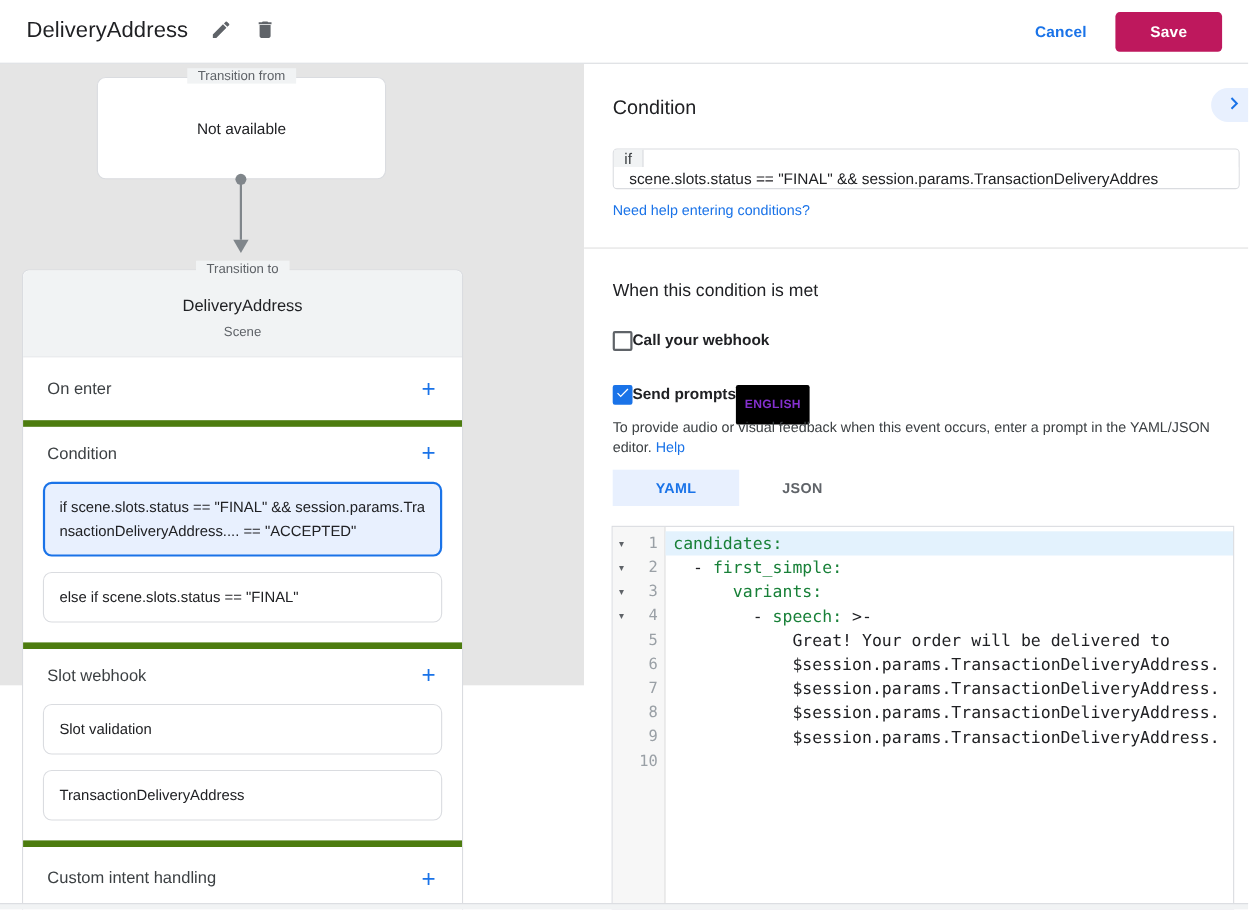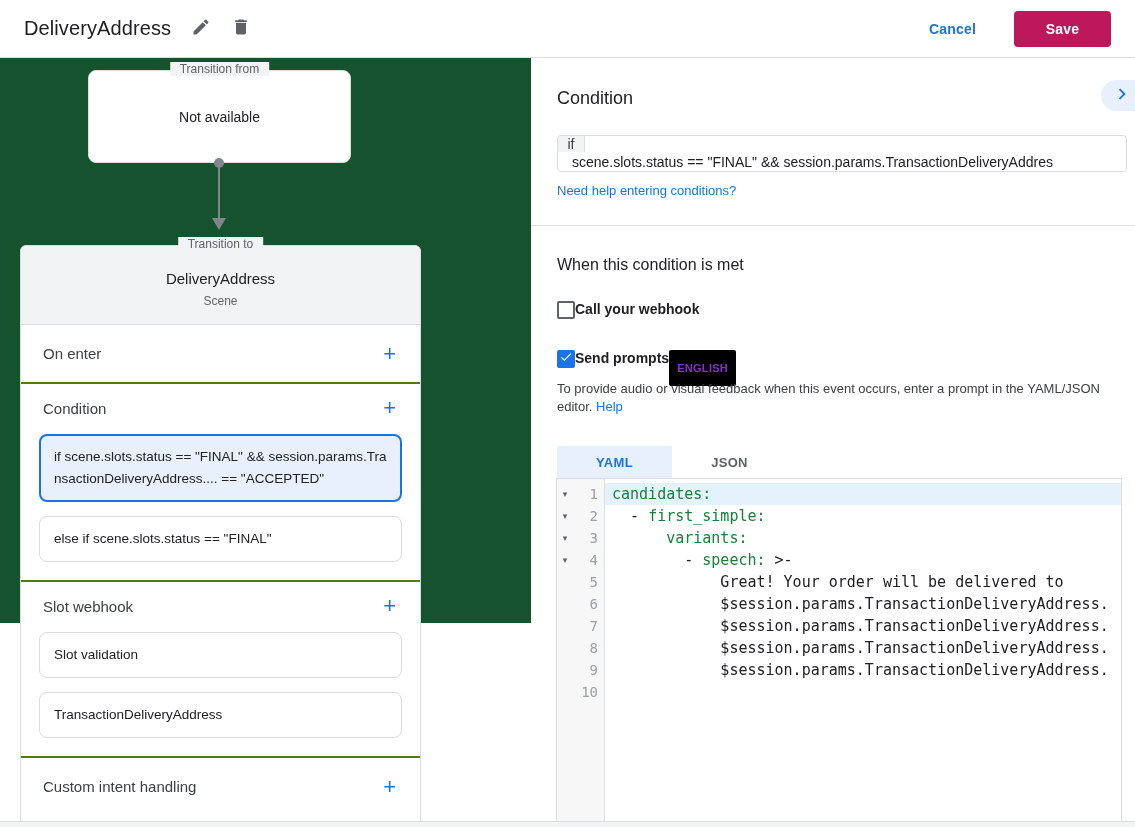--- a/index.html
+++ b/index.html
@@ -12,46 +12,46 @@
   
   .topbar {
     position:absolute; left:0; top:0; width:1135px; height:58px;
     background:#fff; border-bottom:1px solid #dadce0;
     display:flex; align-items:center; padding:0 24px; z-index:5;
   }
   .page-title { font-size:20px; color:#202124; letter-spacing:.1px; }
   .icon-btn { background:none; border:none; cursor:pointer; padding:6px; display:flex; align-items:center; }
   .icon-btn svg { fill:#5f6368; }
   .title-icons { display:flex; align-items:center; gap:8px; margin-left:14px; }
-  .topbar-actions { margin-left:auto; display:flex; align-items:center; gap:38px; }
+  .topbar-actions { margin-left:auto; display:flex; align-items:center; gap:26px; }
   .btn-text { background:none; border:none; color:#1a73e8; font-size:14px; font-weight:bold; cursor:pointer; font-family:inherit; letter-spacing:.2px;}
   .btn-primary { background:#be185d; color:#fff; border:none; border-radius:4px; height:36px; width:97px; font-size:14px; font-weight:bold; cursor:pointer; font-family:inherit; letter-spacing:.2px;}
   
-  .canvas { position:absolute; left:0; top:58px; width:531px; height:565px; background:#14532d; }
+  .canvas { position:absolute; left:0; top:58px; width:531px; height:565px; background:#e5e5e5; }
   .fieldset-label {
     position:absolute; top:-9px; left:50%; transform:translateX(-50%);
     background:#f1f3f4; padding:0 10px; font-size:12px; color:#5f6368; white-space:nowrap;
   }
   .transition-from {
     position:absolute; left:88px; top:12px; width:263px; height:93px;
     background:#fff; border:1px solid #dadce0; border-radius:8px;
   }
   .transition-from .tf-value { position:absolute; top:50%; left:0; right:0; transform:translateY(-50%); text-align:center; font-size:14px; color:#202124; }
   .connector { position:absolute; left:203px; top:98px; }
   .scene-card {
     position:absolute; left:20px; top:187px; width:401px; height:640px;
     background:#fff; border:1px solid #dadce0; border-radius:6px;
   }
   .scene-card-header {
     background:#f1f3f4; border-bottom:1px solid #dadce0; border-radius:6px 6px 0 0;
     height:79px; text-align:center; padding-top:24px;
   }
   .scene-name { font-size:15px; color:#202124; }
   .scene-type { font-size:12px; color:#5f6368; margin-top:7px; }
-  .card-row { border-bottom:2px solid #4d7c0f; }
+  .card-row { border-bottom:6px solid #4d7c0f; }
   .row-head { display:flex; align-items:center; padding:0 22px; height:57px; }
   .row-head.tall { height:48px; }
   .row-label { font-size:15px; color:#3c4043; }
   .plus-btn { margin-left:auto; background:none; border:none; color:#1a73e8; font-size:22px; font-weight:normal; line-height:20px; cursor:pointer; padding:0 2px; font-family:"Liberation Sans",sans-serif; }
   .cards-wrap { padding:2px 18px 18px 18px; display:flex; flex-direction:column; gap:14px; }
   .cond-card {
     border:1px solid #dadce0; border-radius:8px; background:#fff;
     padding:11px 14px; font-size:13.5px; line-height:22px; color:#202124; cursor:pointer;
     word-break:break-all;
   }
@@ -74,21 +74,21 @@
   .check-row { position:absolute; left:26px; display:flex; align-items:flex-start; gap:0; }
   .check-row.webhook { top:243px; }
   .check-row.prompts { top:292px; }
   .checkbox { width:18px; height:18px; border-radius:2px; flex:none; cursor:pointer; }
   .checkbox.unchecked { border:2px solid #5f6368; background:#fff; }
   .checkbox.checked { background:#1a73e8; border:2px solid #1a73e8; display:flex; align-items:center; justify-content:center; }
   .check-label { font-size:14px; font-weight:bold; color:#202124; }
   .lang-badge { background:#000000; color:#8430ce; font-size:11px; font-weight:bold; letter-spacing:.3px; padding:12px 8px; border-radius:2px; }
   .panel-desc { position:absolute; left:26px; top:322px; width:558px; font-size:13px; line-height:17.5px; color:#3c4043; }
   .panel-desc a { color:#1a73e8; text-decoration:none; cursor:pointer; }
-  .tabs { position:absolute; left:26px; top:388px; display:flex; }
+  .tabs { position:absolute; left:26px; top:369px; display:flex; }
   .tab { width:115px; height:33px; border:none; background:transparent; color:#5f6368; font-size:13px; font-weight:bold; letter-spacing:.3px; cursor:pointer; font-family:inherit;}
   .tab.active { background:#e8f0fe; color:#1a73e8; }
   
   .editor {
     position:absolute; left:25px; top:420px; width:566px; height:349px;
     border:1px solid #dadce0; background:#fff; overflow:hidden;
   }
   .ed-gutter-bg { position:absolute; left:0; top:0; bottom:0; width:48px; background:#f7f7f7; border-right:1px solid #e0e0e0; }
   .ed-lines { position:relative; padding-top:4px; }
   .ed-row { display:flex; height:22px; line-height:22px; }

